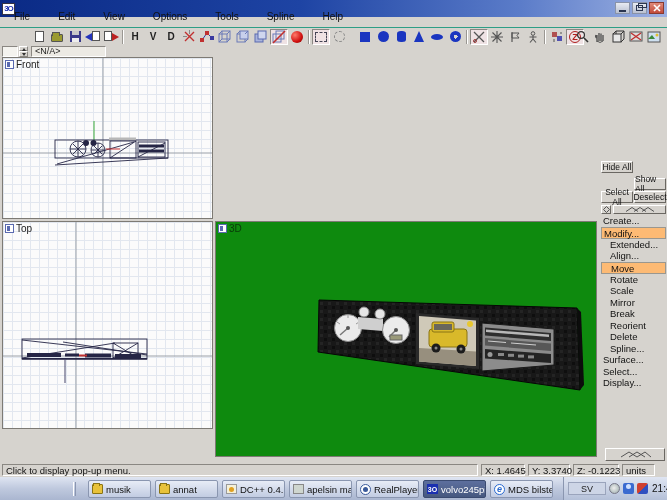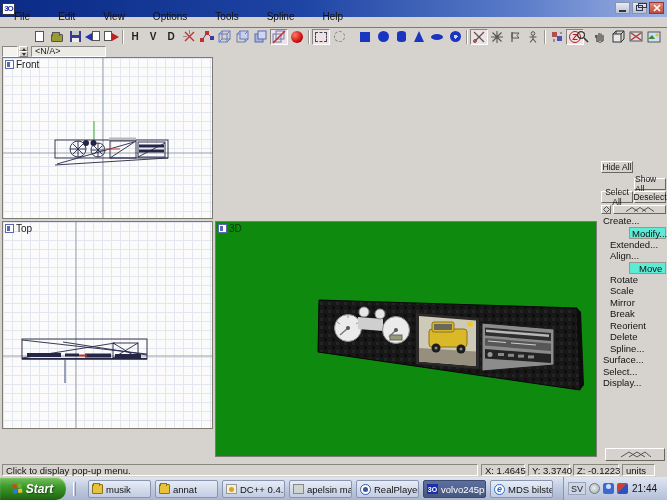--- a/index.html
+++ b/index.html
@@ -93,21 +93,21 @@
   .obj-list { position:absolute; left:2px; top:7px; width:63px; height:115px; background:#fff;
     border:1px solid; border-color:#8a8782 #fff #fff #8a8782; font-size:9px; }
   .obj-item { height:11px; line-height:11px; padding-left:2px; background:#c6c6c6; color:#000; }
   .pbtn { position:absolute; height:12px; background:#d6d3ce; border:1px solid; border-color:#fff #6a6762 #6a6762 #fff;
     font-size:8.5px; display:flex; align-items:center; justify-content:center; color:#111; }
   .rollup { position:absolute; background:#d6d3ce; border:1px solid; border-color:#fff #6a6762 #6a6762 #fff;
     display:flex; align-items:center; justify-content:center; }
   .pmenu { position:absolute; left:1px; top:160px; width:65px; font-size:9.5px; color:#111; }
   .pmi { height:11.5px; line-height:11.5px; padding-left:2px; white-space:nowrap; }
   .pmi.ind { padding-left:9px; }
-  .pmi.boxed { border:1px solid #9a978f; background:#5eead4; height:12px; line-height:11px;margin-left:28px; }
+  .pmi.boxed { border:1px solid #9a978f; background:#fdba74; height:12px; line-height:11px; }
 
   
   .statusbar { position:absolute; left:0; top:463px; width:667px; height:14px; background:#d6d3ce; font-size:9.5px; color:#111; }
   .scell { position:absolute; top:1px; height:12px; border:1px solid; border-color:#8a8782 #fff #fff #8a8782;
     line-height:11px; padding-left:3px; background:#d6d3ce; white-space:nowrap; }
 
   
   .taskbar { position:absolute; left:0; top:477px; width:667px; height:23px;
     background:linear-gradient(180deg,#dfe5f2 0%,#bfc9de 50%,#aab6d0 100%); }
   .startbtn { position:absolute; left:0; top:0; width:66px; height:23px; border-radius:0 10px 10px 0;
@@ -130,21 +130,21 @@
   .ti-dc:before { content:""; position:absolute; left:2px; top:2px; width:5px; height:5px; background:#e0a020; border-radius:50%; }
   .ti-apelsin { background:#cfd6cf; border:1px solid #888; }
   .ti-real { background:#fff; border:1px solid #3a5a9a; border-radius:50%; position:relative; width:11px; height:11px;}
   .ti-real:before { content:""; position:absolute; left:2px; top:2px; width:5px; height:5px; border-radius:50%; background:#3a5a9a; }
   .ti-zm { background:#1a2fb0; color:#fff; font-size:7px; font-weight:bold; display:flex; align-items:center; justify-content:center; }
   .ti-ie { background:#fff; border-radius:50%; border:1px solid #2a6ad0; color:#2a6ad0; font-size:9px; font-weight:bold;
     display:flex; align-items:center; justify-content:center; width:11px; height:11px; font-style:italic;}
   .tray { position:absolute; right:0; top:0; width:104px; height:23px; border-left:1px solid #8a96b0;
     display:flex; align-items:center; gap:3px; padding-left:4px;
     background:linear-gradient(180deg,#dfe5f2,#b4c0d8); }
-  .lang { font-size:9px; color:#222; border:1px solid #9aa4bc; background:#cdd5e6; padding:0 2px; height:13px; line-height:12px;}
+  .lang { font-size:9px; color:#222; border:1px solid #9aa4bc; background:#cdd5e6; padding:0 12px; height:13px; line-height:12px;}
   .tray-clock { font-size:10px; color:#111; margin-left:1px; }
   .tico { width:11px; height:11px; flex:none; }
   .tico-vol { border-radius:50%; background:radial-gradient(circle at 4px 4px,#eee,#9aa); border:1px solid #778; }
   .tico-user { background:#3a6ad0; border-radius:2px; position:relative; }
   .tico-user:before { content:""; position:absolute; left:3px; top:1px; width:5px; height:5px; border-radius:50%; background:#cfe0ff; }
   .tico-msn { background:linear-gradient(135deg,#d04030 50%,#3050c0 50%); border-radius:2px; }
 </style>
 </head>
 <body>
 
@@ -505,29 +505,20 @@
 
   <div class="statusbar">
     <div class="scell" style="left:2px; width:476px;">Click to display pop-up menu.</div>
     <div class="scell" style="left:481px; width:44px;">X: 1.4645</div>
     <div class="scell" style="left:528px; width:42px;">Y: 3.3740</div>
     <div class="scell" style="left:573px; width:46px;">Z: -0.1223</div>
     <div class="scell" style="left:622px; width:33px;">units</div>
   </div>
 
   <div class="taskbar">
-    <div class="startbtn">
-      <div class="start-flag">
-        <i style="background:#e03a2a"></i>
-          <i style="background:#6ab42a"></i>
-          <i style="background:#2a7ae0"></i>
-          <i style="background:#e8c02a"></i>
-      </div>
-      <span class="start-text">Start</span>
-    </div>
     <div class="qlaunch">
         <div class="grip"></div>
       </div>
 
     <div class="task" style="left:88px;">
       <div class="ticon ti-folder"></div>
       <span>musik</span>
     </div>
     <div class="task" style="left:155px;">
       <div class="ticon ti-folder"></div>

